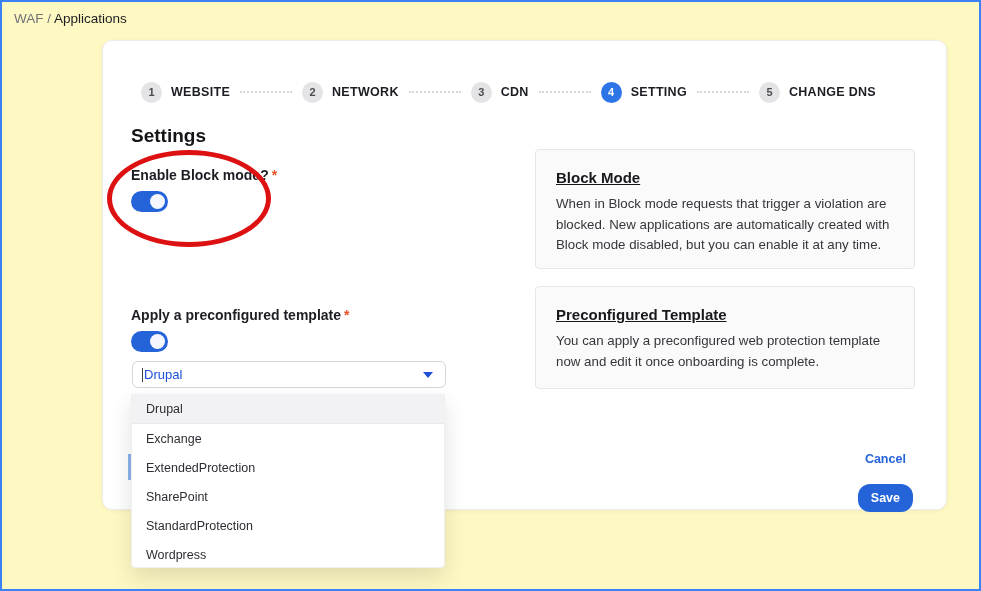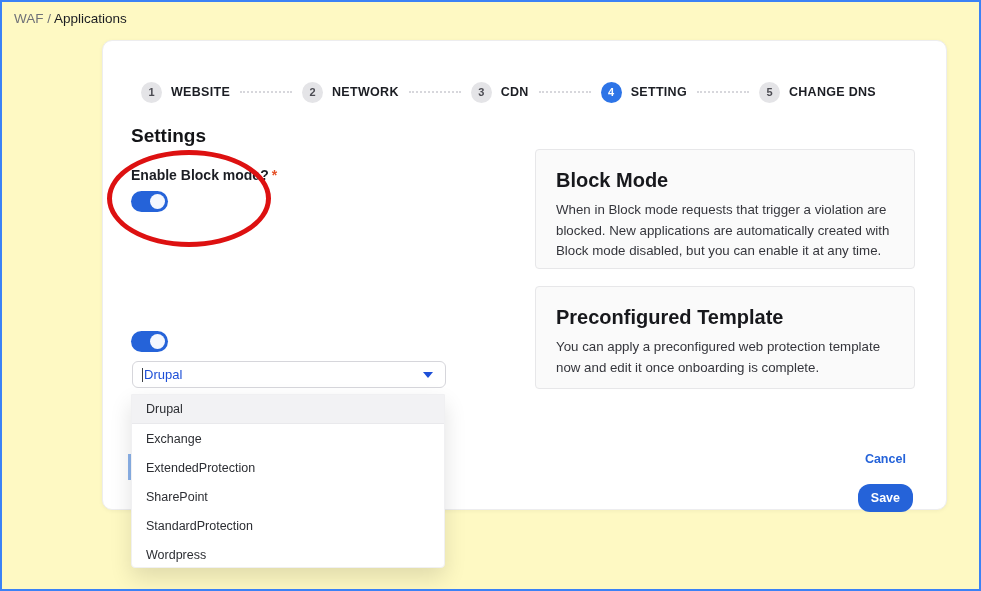--- a/index.html
+++ b/index.html
@@ -105,21 +105,21 @@
   
   .info-box {
     position: absolute; left: 432px; width: 380px;
     background: #fafafa;
     border: 1px solid #e7e7e9;
     border-radius: 4px;
     padding: 19px 20px;
   }
   .info-box-1 { top: 108px; height: 120px; }
   .info-box-2 { top: 245px; height: 103px; }
-  .info-title { font-size: 20px; font-weight: 600; color: #17181c; margin-bottom: 8px; }
+  .info-title { font-size: 15px; font-weight: 600; color: #17181c; margin-bottom: 8px; text-decoration: underline; }
   .info-body { font-size: 13.3px; color: #35363c; line-height: 1.55; }
 
   
   .footer {
     position: absolute; right: 33px; top: 411px;
     display: flex; align-items: center; gap: 18px; flex-direction: column;
   }
   .cancel-button {
     background: none; border: none;
     font-family: inherit; font-size: 12.5px; font-weight: 700;
@@ -212,20 +212,23 @@
 
     <div class="page-title">Settings</div>
 
     <div class="field-label" style="top:126px;">
       <span>Enable Block mode?</span><span class="required-mark">*</span>
     </div>
     <div class="toggle" style="top:150px;" role="switch" aria-checked="true">
       <span class="toggle-knob"></span>
     </div>
 
+    <div class="field-label" style="top:266px;">
+      <span>Apply a preconfigured template</span><span class="required-mark">*</span>
+    </div>
     <div class="toggle" style="top:290px;" role="switch" aria-checked="true">
       <span class="toggle-knob"></span>
     </div>
 
     <div class="select-box">
       <span class="text-cursor"></span>
       <span class="select-value">Drupal</span>
       <span class="chevron-down-icon"></span>
     </div>
 

